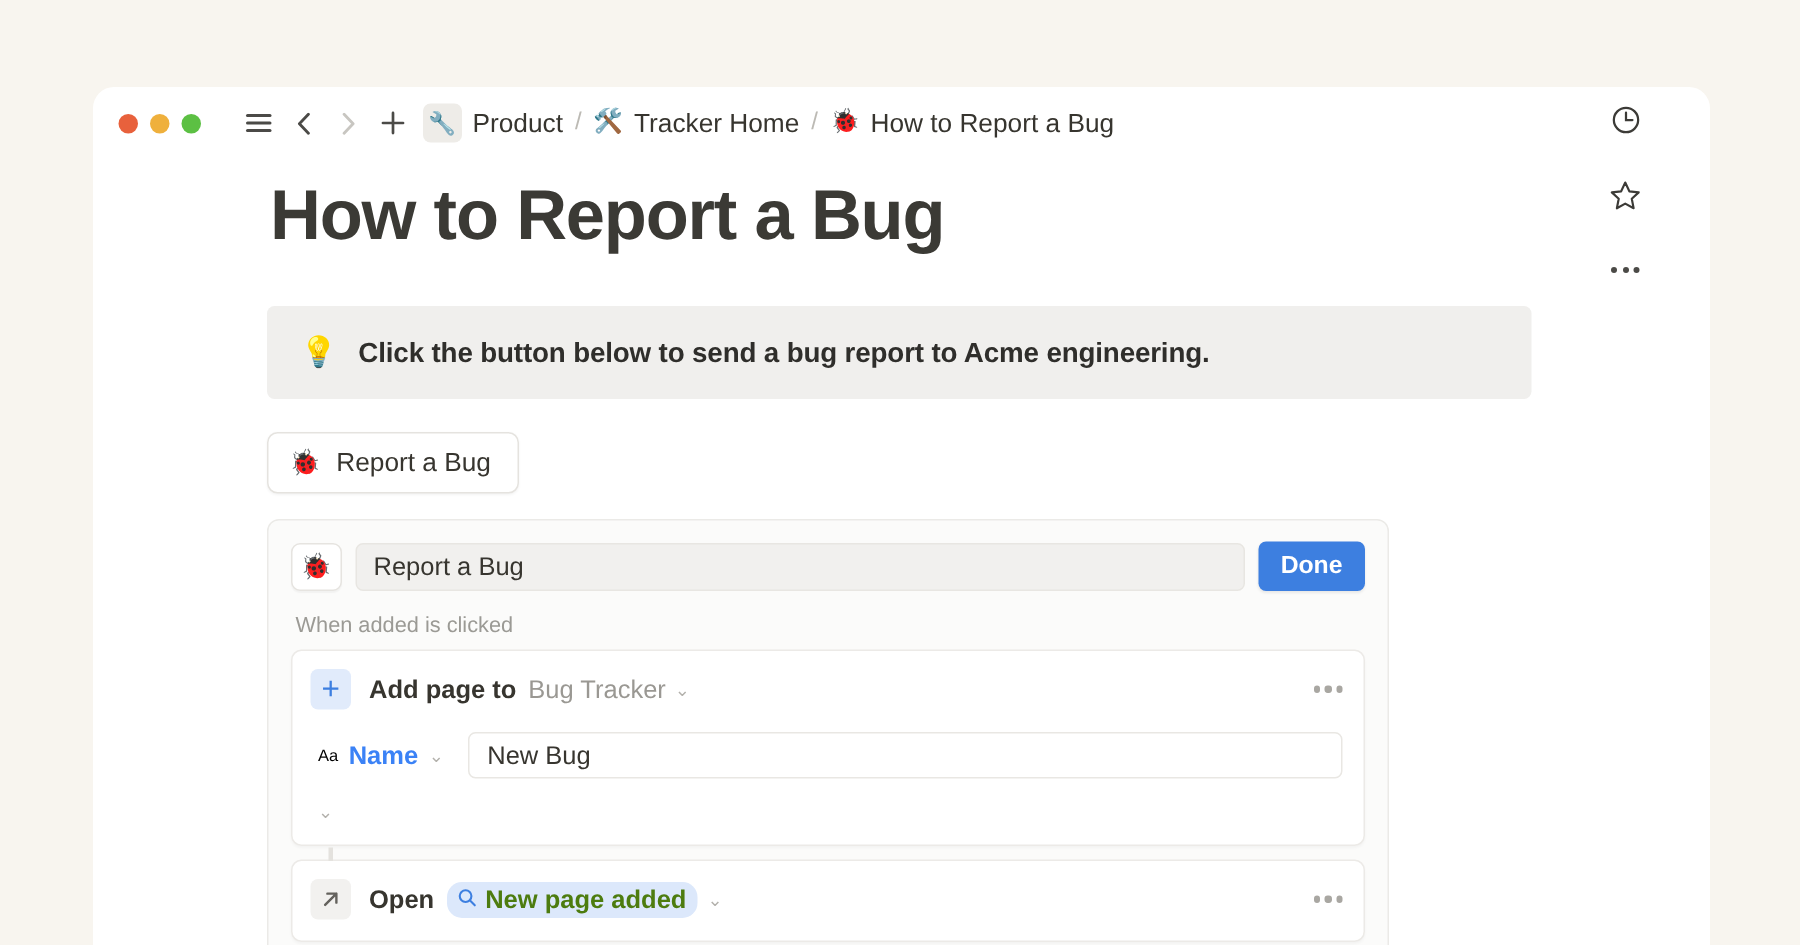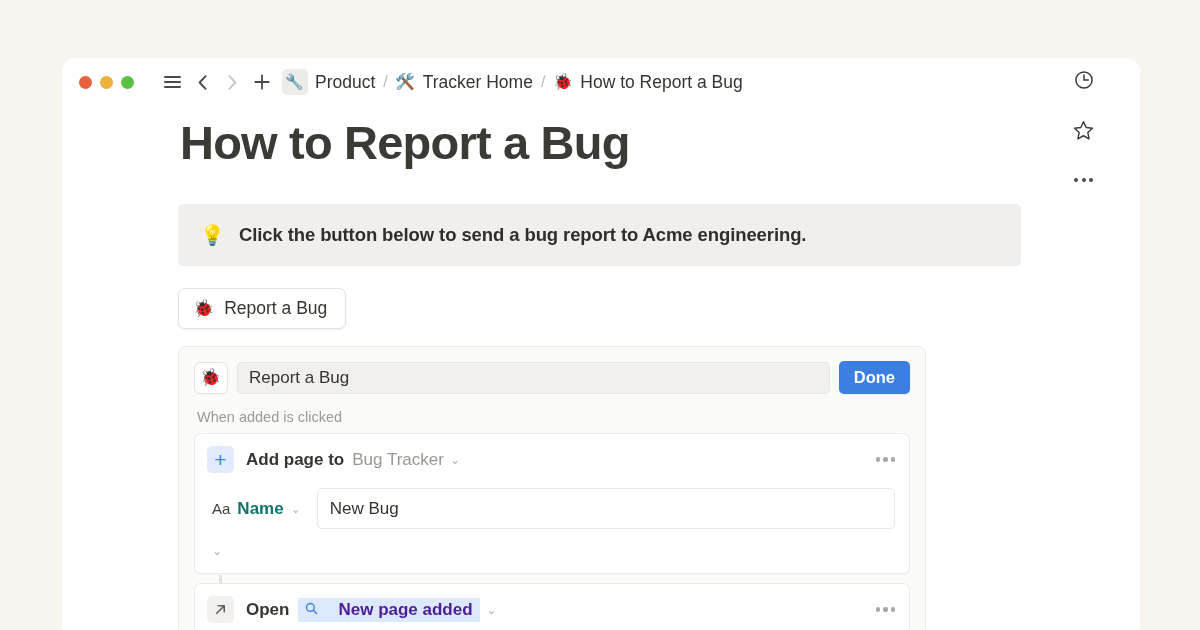--- a/index.html
+++ b/index.html
@@ -215,50 +215,50 @@
   .act-target {
     margin-left: 8px;
     font-size: 17px;
     color: #9a9893;
     display: flex; align-items: center; gap: 6px;
   }
   .chev { color: #b3b1ac; font-size: 12px; line-height: 1; }
   .rowdots { margin-left: auto; }
 
   .proprow { display: flex; align-items: center; margin-top: 15px; padding-left: 5px; }
-  .aa { font-size: 15px; color: #404040; margin-right: 7px; }
-  .propname { font-size: 17px; font-weight: bold; color: #0f766e; }
+  .aa { font-size: 11px; color: #000000; margin-right: 7px; }
+  .propname { font-size: 17px; font-weight: bold; color: #3b82f6; }
   .propvalue {
     margin-left: 16px;
     flex: 1 1 auto;
-    height: 41px;
+    height: 31px;
     background: #fff;
     border: 1px solid #e9e7e3;
     border-radius: 5px;
     display: flex; align-items: center;
     padding: 0 12px;
     font-size: 17px;
     color: #37352f;
   }
   .editprop {
     margin: 16px 0 2px 5px;
     font-size: 17px;
     color: #9a9893;
     display: flex; align-items: center; gap: 7px;
   }
 
   .pill {
     margin-left: 9px;
     background: #dce8fb;
-    color: #4c1d95;
+    color: #4d7c0f;
     font-size: 17px;
     font-weight: bold;
-    border-radius: 0;
+    border-radius: 10px;
     padding: 2px 7px;
-    display: flex; align-items: center; gap: 20px;
+    display: flex; align-items: center; gap: 5px;
   }
   .pill .mag { font-size: 13px; font-weight: normal; }
   .pillwrap { display: flex; align-items: center; gap: 7px; }
 </style>
 </head>
 <body>
 
 <div class="window">
 
   <div class="topbar">

